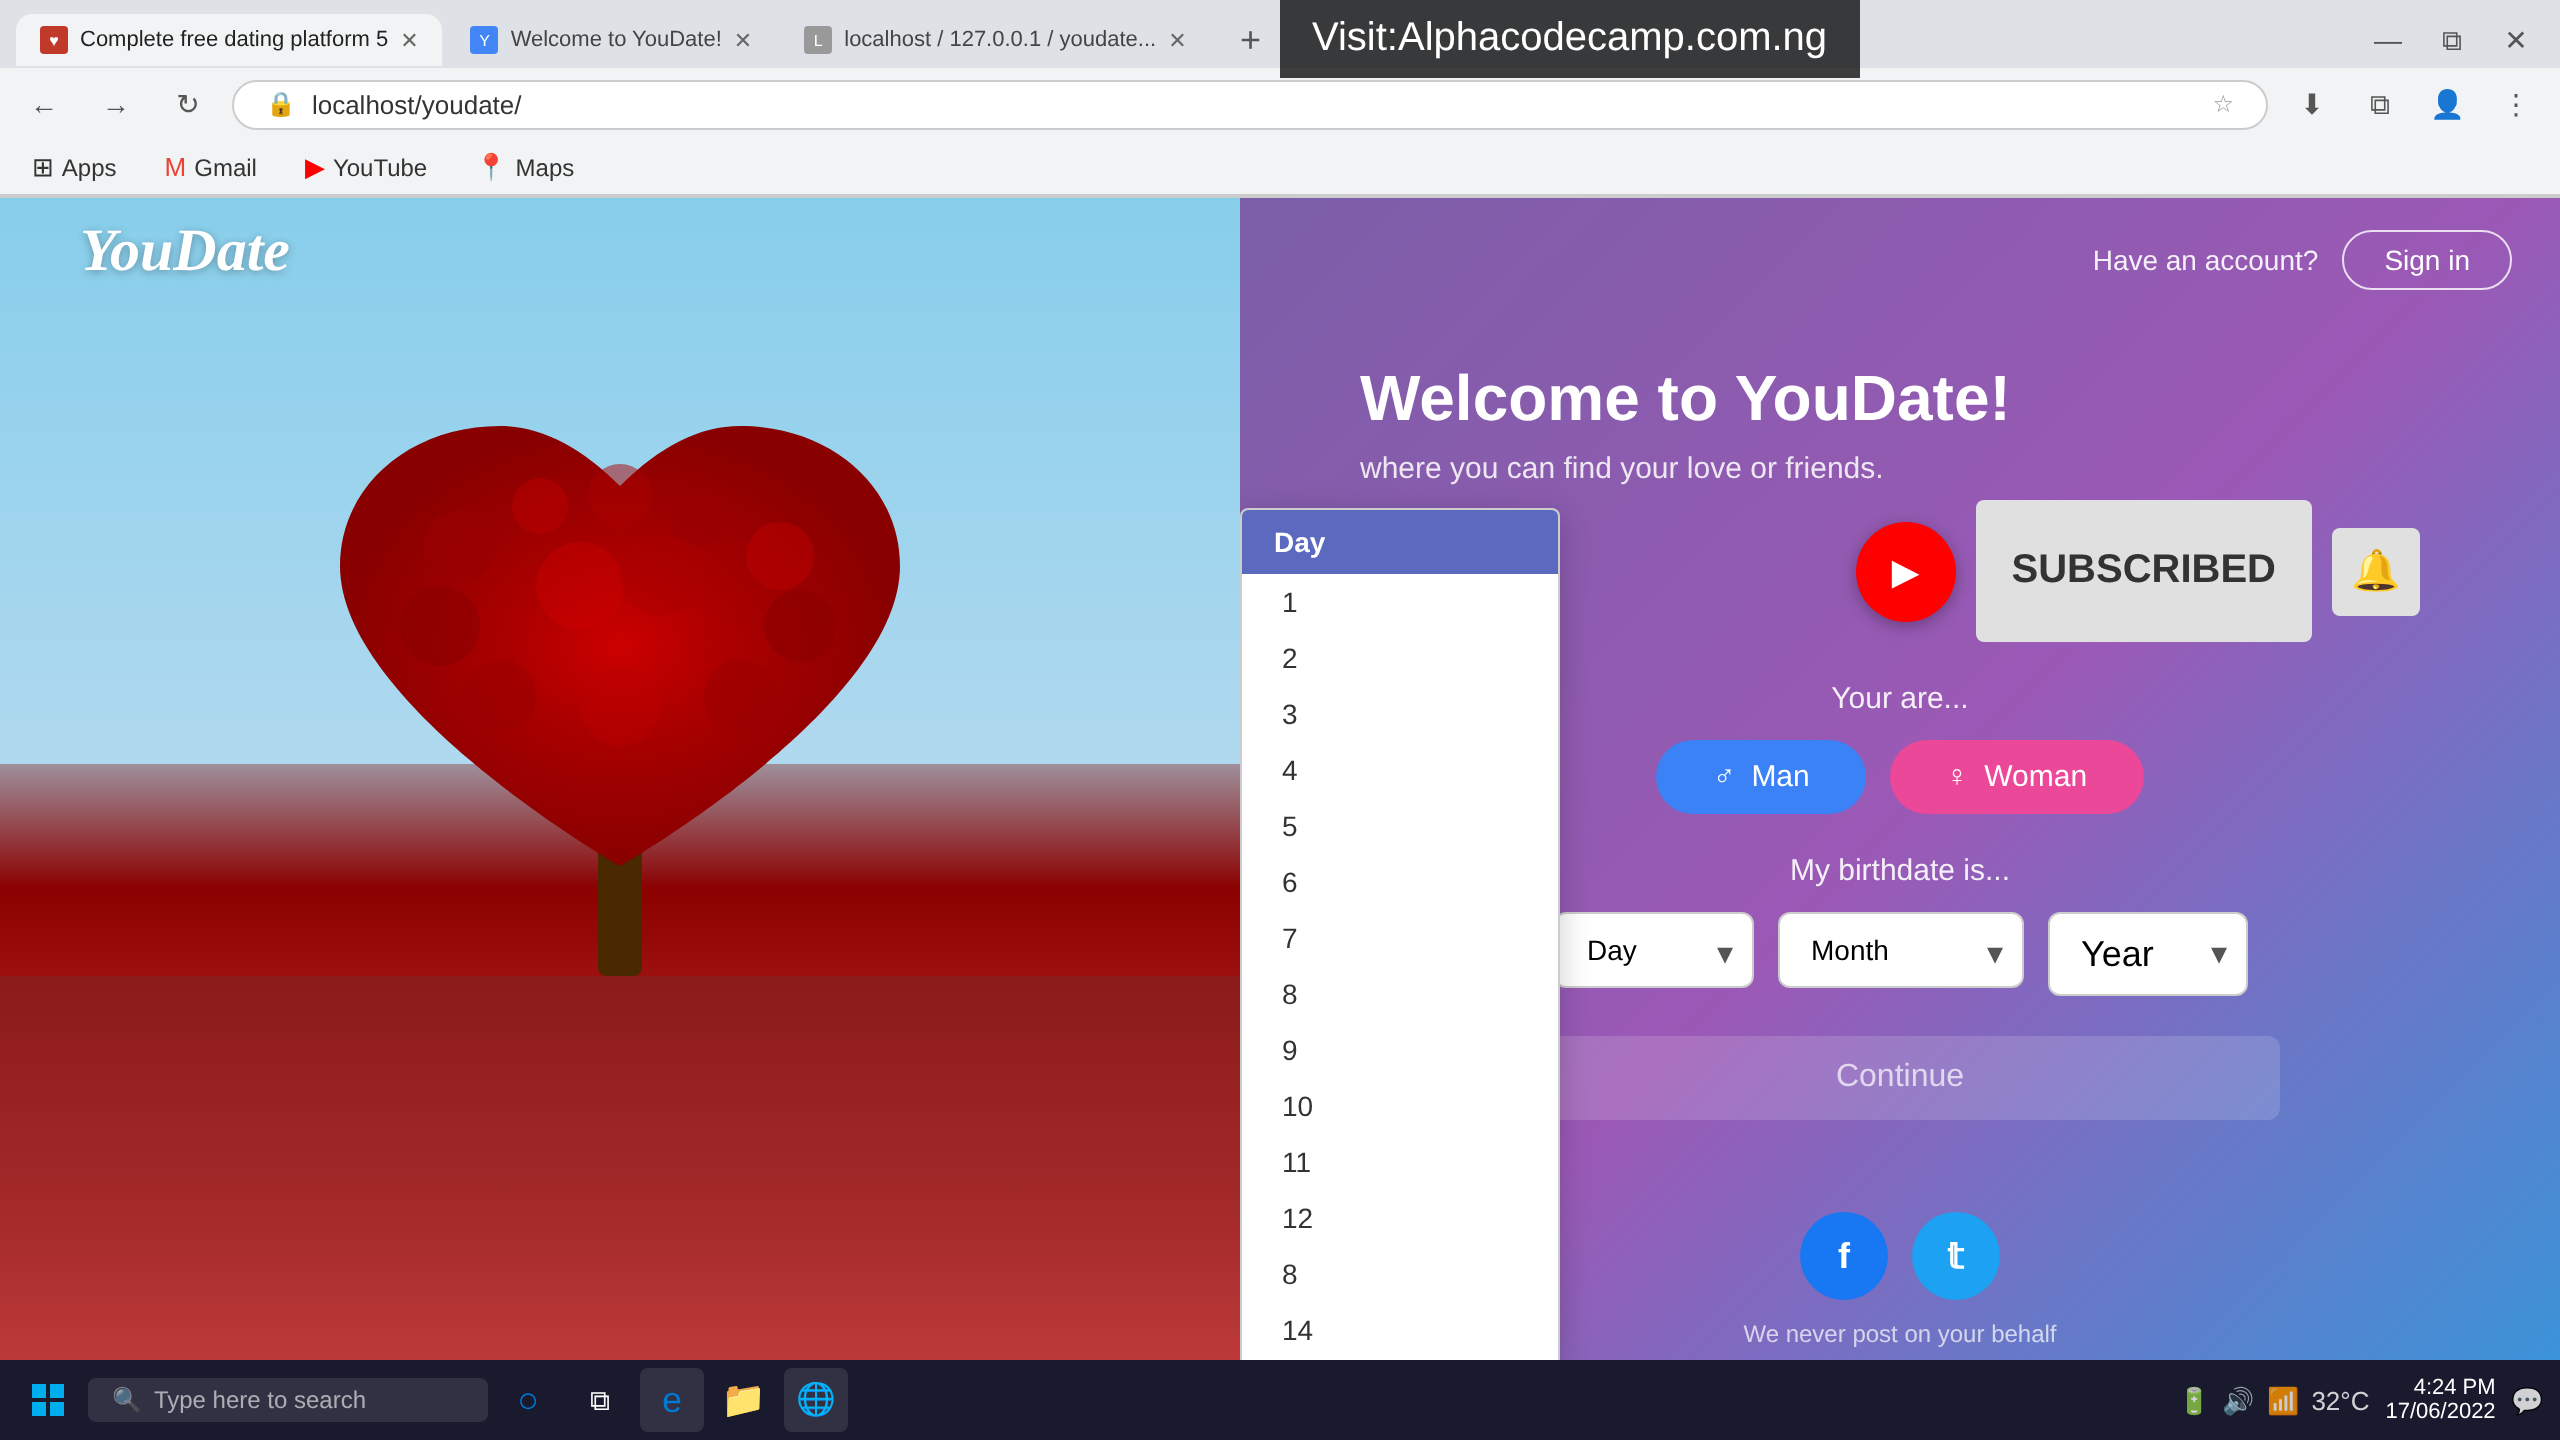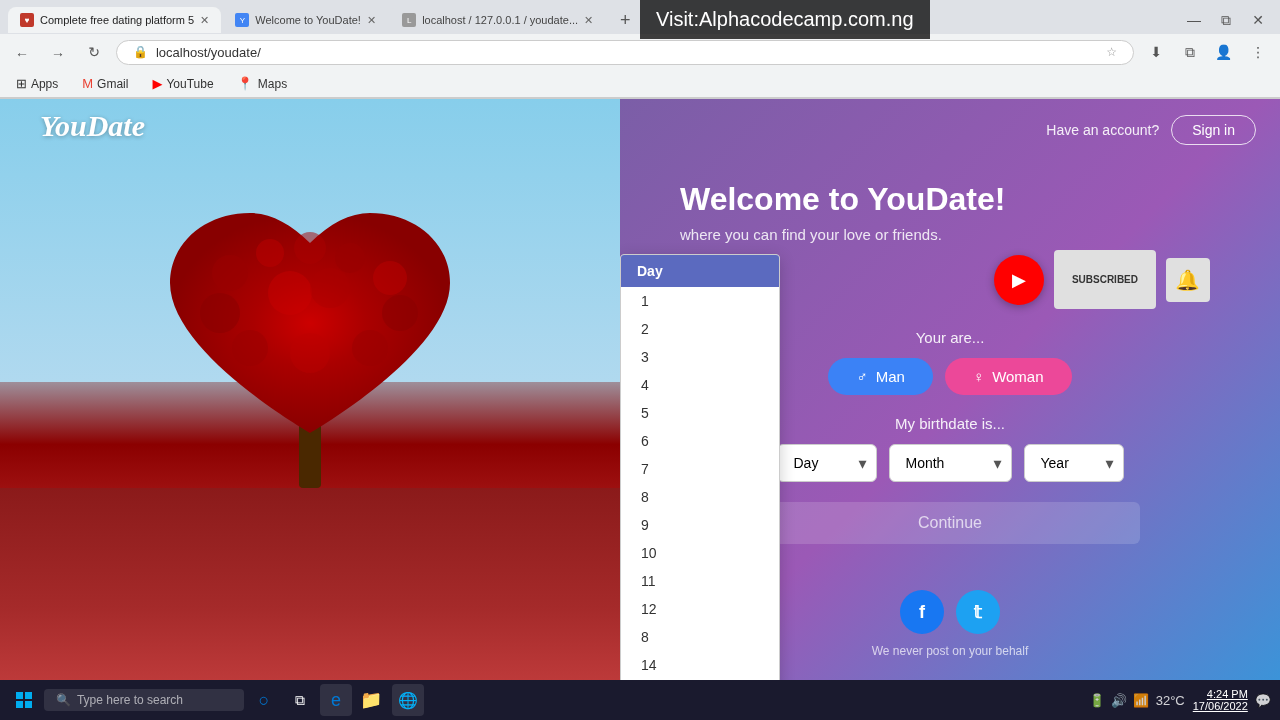--- a/index.html
+++ b/index.html
@@ -196,21 +196,21 @@
       color: white;
       font-size: 20px;
       box-shadow: 0 2px 8px rgba(0,0,0,0.3);
     }
     .yt-play { font-size: 18px; }
     .subscribed-btn {
       background: #e0e0e0;
       color: #333;
       border: none;
       padding: 24px 18px;
-      font-size: 10px;
+      font-size: 20px;
       font-weight: bold;
       border-radius: 4px;
       cursor: pointer;
     }
     .bell-btn {
       width: 44px; height: 44px;
       background: #e0e0e0;
       border: none;
       border-radius: 4px;
       cursor: pointer;
@@ -429,21 +429,20 @@
     .taskbar-right {
       margin-left: auto;
       display: flex;
       align-items: center;
       gap: 8px;
       color: white;
       font-size: 11px;
     }
     .taskbar-time {
       text-align: right;
-      text-decoration: underline;
     }
     .taskbar-icons {
       display: flex; gap: 6px; align-items: center;
     }
     .sys-icon {
       font-size: 13px;
       color: rgba(255,255,255,0.8);
       cursor: pointer;
     }
 
@@ -617,21 +616,21 @@
           <div class="select-wrapper">
             <select style="padding:10px 36px 10px 16px; border-radius:6px; border:1px solid #ccc; font-size:14px; background:white; cursor:pointer; appearance:none; -webkit-appearance:none; min-width:110px;">
               <option>Month</option>
               <option>January</option><option>February</option><option>March</option><option>April</option>
               <option>May</option><option>June</option><option>July</option><option>August</option>
               <option>September</option><option>October</option><option>November</option><option>December</option>
             </select>
             <span class="select-arrow">▾</span>
           </div>
           <div class="select-wrapper">
-            <select style="padding:10px 36px 10px 16px; border-radius:6px; border:1px solid #ccc; font-size:14px; background:white; cursor:pointer; appearance:none; -webkit-appearance:none; min-width:100px;">
+            <select style="padding:10px 36px 10px 16px; border-radius:6px; border:1px solid #ccc; font-size:18px; background:white; cursor:pointer; appearance:none; -webkit-appearance:none; min-width:100px;">
               <option>Year</option>
               <option>2004</option><option>2003</option><option>2002</option><option>2001</option><option>2000</option>
               <option>1999</option><option>1998</option><option>1997</option><option>1990</option><option>1985</option>
             </select>
             <span class="select-arrow">▾</span>
           </div>
         </div>
 
         <button class="continue-btn">Continue</button>
 

